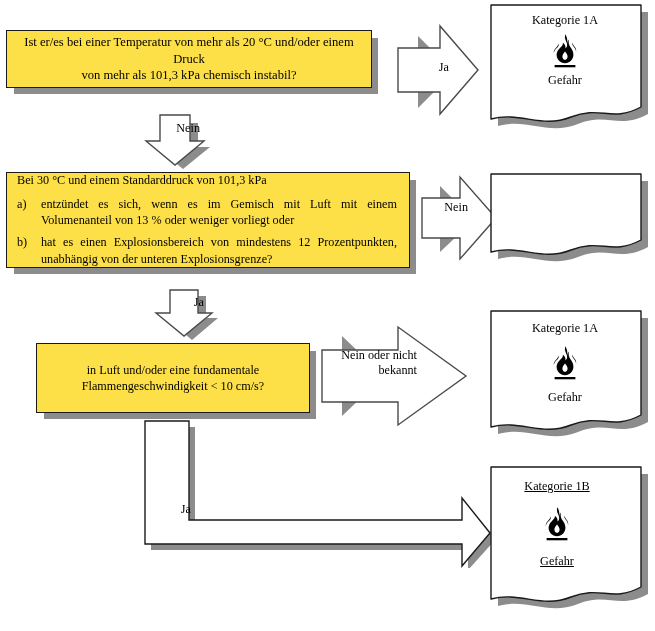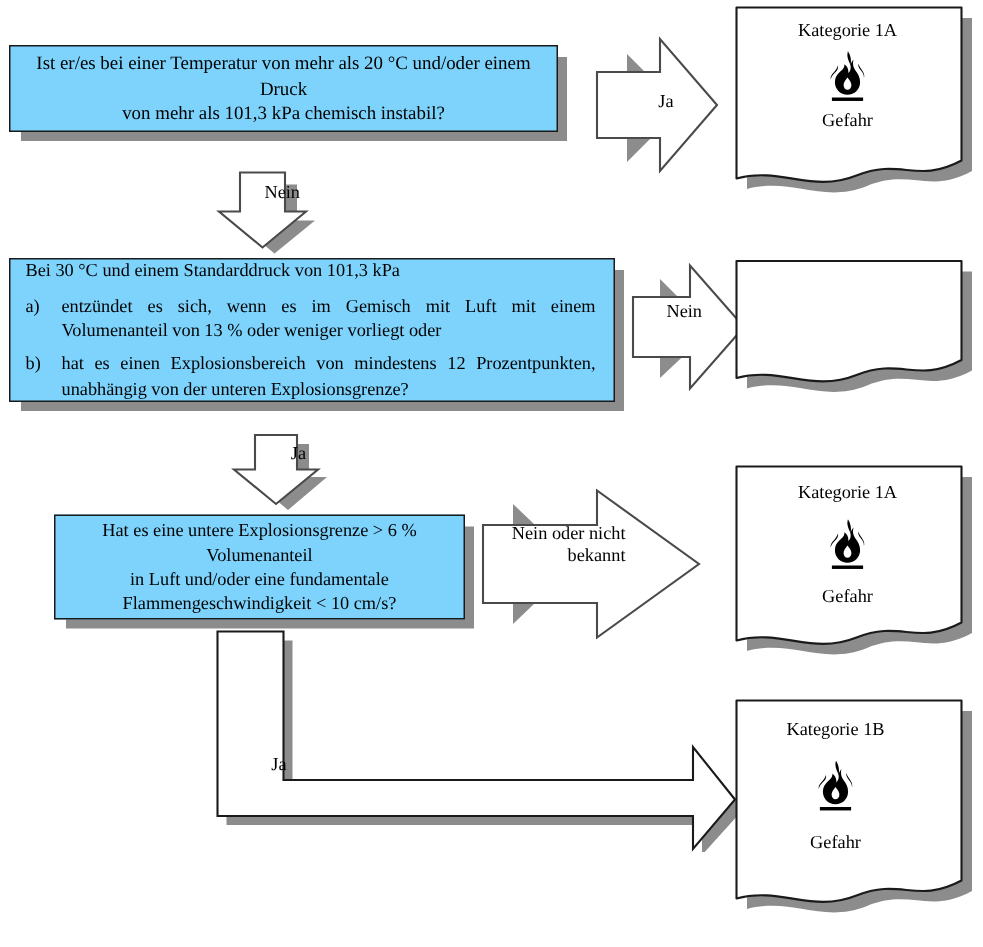--- a/index.html
+++ b/index.html
@@ -15,21 +15,21 @@
     position: relative;
     width: 655px;
     height: 631px;
     overflow: hidden;
     background: #ffffff;
   }
   .abs { position: absolute; }
 
   
   .qbox {
-    background: #7dd3fc;
+    background: #fde047;
     border: 1.4px solid #1a1a1a;
     box-sizing: border-box;
     box-shadow: 7px 7px 0 -1px #8c8c8c;
     display: flex;
     flex-direction: column;
     justify-content: center;
   }
   .qbox .line {
     text-align: center;
     line-height: 1.34;
@@ -168,21 +168,20 @@
   </div>
 
   <svg class="abs" style="left:142px; top:288px;" width="108" height="58" viewBox="0 0 108 58">
     <polygon points="36,8 64,8 64,30 76,30 50,52 24,30 36,30" fill="#8c8c8c"></polygon>
     <polygon points="28,2 56,2 56,25 70,25 42,48 14,25 28,25" fill="#ffffff" stroke="#4a4a4a" stroke-width="1.4" stroke-linejoin="miter"></polygon>
   </svg>
   <div class="arrow-label fs12" style="left:160px; top:295px; width:44px;">Ja</div>
 
   <div class="qbox abs" style="left:36px; top:343px; width:274px; height:70px;">
     <div class="qbox-body">
-      <div class="line fs12">Hat es eine untere Explosionsgrenze &gt; 6 % Volumenanteil</div>
       <div class="line fs12">in Luft und/oder eine fundamentale</div>
       <div class="line fs12">Flammengeschwindigkeit &lt; 10 cm/s?</div>
     </div>
   </div>
 
   <svg class="abs" style="left:320px; top:322px;" width="176" height="108" viewBox="0 0 176 108">
     <polygon points="14,74 22,74 22,94 64,54 22,14 22,34 14,34" fill="#8c8c8c"></polygon>
     <polygon points="2,28 78,28 78,5 146,54 78,103 78,80 2,80" fill="#ffffff" stroke="#4a4a4a" stroke-width="1.4" stroke-linejoin="miter"></polygon>
   </svg>
   <div class="arrow-label fs12" style="left:327px; top:348px; width:90px;">Nein oder nicht bekannt</div>
@@ -223,21 +222,21 @@
   </svg>
   <div class="arrow-label fs12" style="left:147px; top:502px; width:44px;">Ja</div>
 
   <div class="card-wrap" style="left:490px; top:466px; width:150px; height:141px;">
     <svg class="card-shadow" width="158" height="149" viewBox="0 0 158 149">
       <path d="M8,8 L158,8 L158,128 C128,144 118,126 88,138 C58,150 38,132 8,140 Z" fill="#8c8c8c"></path>
     </svg>
     <svg class="card-face" width="152" height="145" viewBox="0 0 152 145">
       <path d="M1,1 L151,1 L151,121 C121,137 111,119 81,131 C51,143 31,125 1,133 Z" fill="#ffffff" stroke="#1a1a1a" stroke-width="1.4" stroke-linejoin="round"></path>
     </svg>
-    <div class="card-content" style="padding:12px 24px 0 8px;">
+    <div class="card-content" style="padding:12px 24px 0 8px;text-decoration:underline;">
       <div class="ln fs12">Kategorie 1B</div>
       <svg class="flame" width="34" height="36" viewBox="0 0 34 36" style="margin-top:10px;">
         <path d="M17.3,1.2 C16.0,5.6 18.4,8.0 19.0,10.6 C19.5,12.8 18.7,14.6 17.5,15.6
                  C17.9,13.0 16.6,11.0 14.9,9.8 C15.2,12.1 13.6,13.5 12.0,14.9
                  C10.0,16.7 8.6,19.0 8.6,21.8 C8.6,26.4 12.4,30.2 17.0,30.2
                  C21.6,30.2 25.4,26.4 25.4,21.8 C25.4,18.6 24.0,16.3 22.3,14.0
                  C20.8,11.9 20.2,9.3 21.0,6.6 C19.9,7.8 19.3,9.1 19.1,10.4
                  C19.7,7.2 19.2,4.0 17.3,1.2 Z
                  M10.6,10.6 C10.0,13.1 8.4,14.4 7.0,16.1 C6.0,17.3 5.6,18.6 5.8,20.0
                  C6.3,17.6 7.9,16.0 9.4,14.6 C10.6,13.4 11.0,12.0 10.6,10.6 Z

